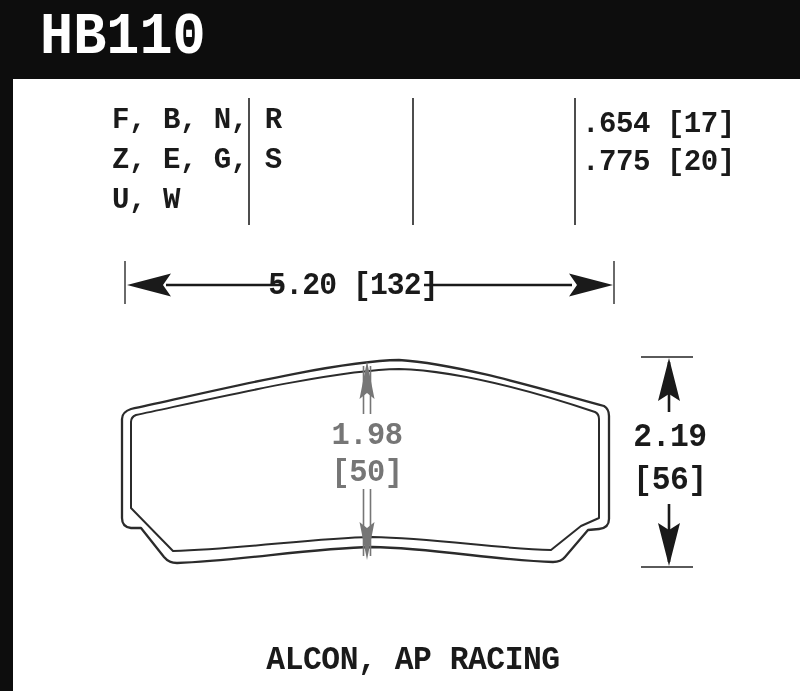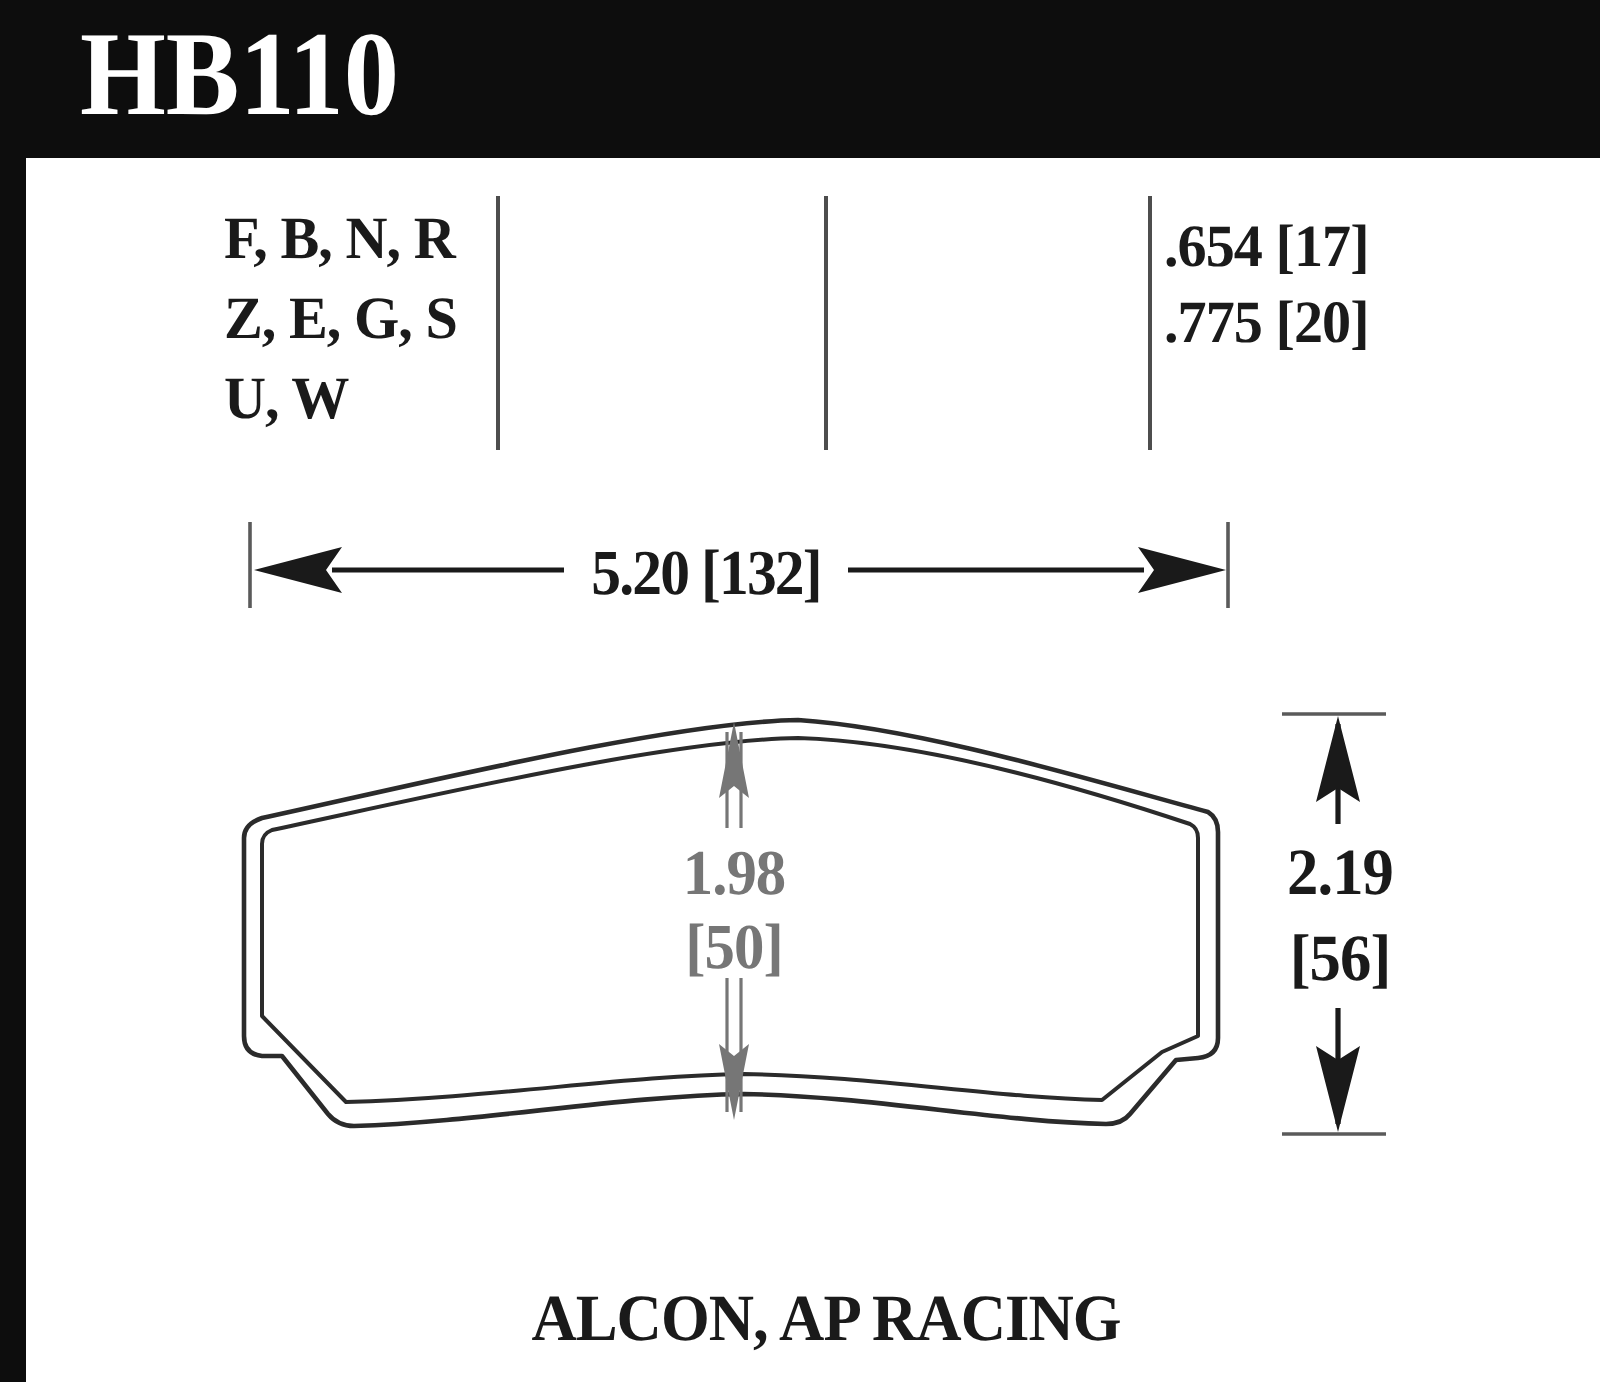--- a/index.html
+++ b/index.html
@@ -1,18 +1,18 @@
 <!DOCTYPE html>
 <html><head>
 <meta charset="utf-8">
 <style>
   html,body{margin:0;padding:0;background:#ffffff;}
   #page{
     position:relative;width:800px;height:691px;overflow:hidden;
-    background:#ffffff;font-family:Liberation Serif, serif;
+    background:#ffffff;font-family:Liberation Mono, monospace;
     -webkit-font-smoothing:antialiased;
   }
   
   .header-bar{position:absolute;left:0;top:0;width:800px;height:79px;background:#0d0d0d;}
   .left-strip{position:absolute;left:0;top:0;width:13px;height:691px;background:#0d0d0d;}
   .part-number{
     position:absolute;left:40px;top:7px;color:#ffffff;
     font-size:60px;font-weight:bold;line-height:1;letter-spacing:0px;
     transform:scaleX(0.92);transform-origin:left top;white-space:nowrap;
   }

